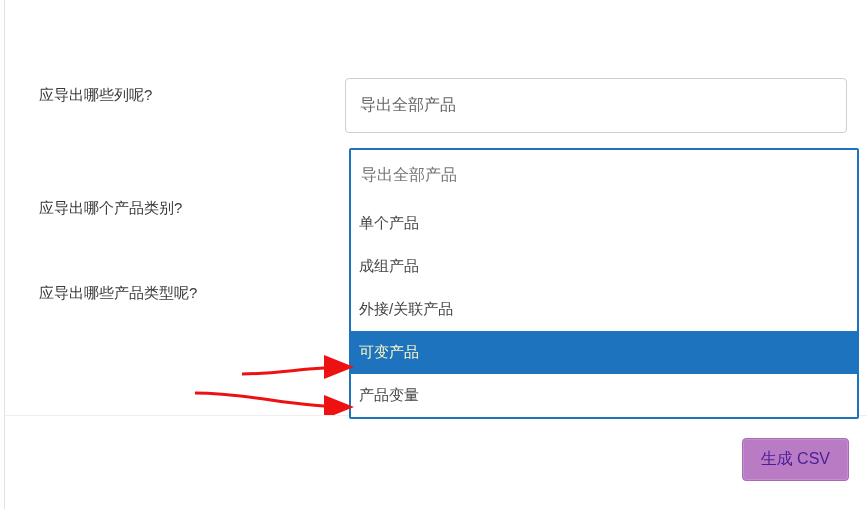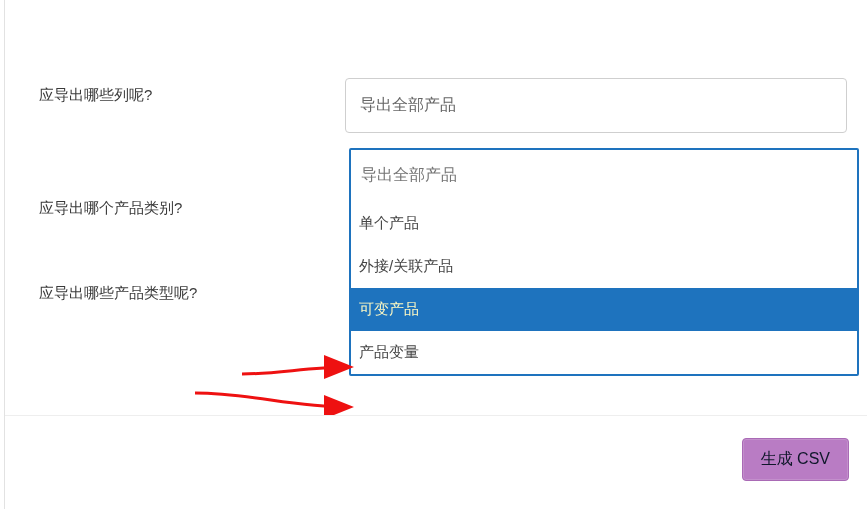--- a/index.html
+++ b/index.html
@@ -90,21 +90,21 @@
     height: 1px;
     background: #eee;
   }
 
   .btn-generate {
     position: absolute;
     right: 18px;
     top: 438px;
     background: #b97cc4;
     border: 1px solid #a96ab5;
-    color: #0f172a;
+    color: #4c1d95;
     font-size: 16px;
     padding: 10px 18px;
     border-radius: 4px;
     cursor: pointer;
     box-shadow: 0 0 0 1px rgba(255,255,255,0.15) inset;
   }
 
   
   .arrow {
     position: absolute;
@@ -132,20 +132,21 @@
   </div>
 
   <div class="row row4">
     <div class="label-col">应导出哪些产品类型呢?</div>
     <div class="field-col"></div>
   </div>
 
   <div class="dropdown">
     <input class="dropdown-input" placeholder="导出全部产品" style="">
     <div class="dd-option">单个产品</div>
+    <div class="dd-option">成组产品</div>
     <div class="dd-option">外接/关联产品</div>
     <div class="dd-option selected">可变产品</div>
     <div class="dd-option">产品变量</div>
   </div>
 
   <div class="divider"></div>
 
   <button class="btn-generate">生成 CSV</button>
 
   <div class="arrow" style="left:233px; top:352px;">

